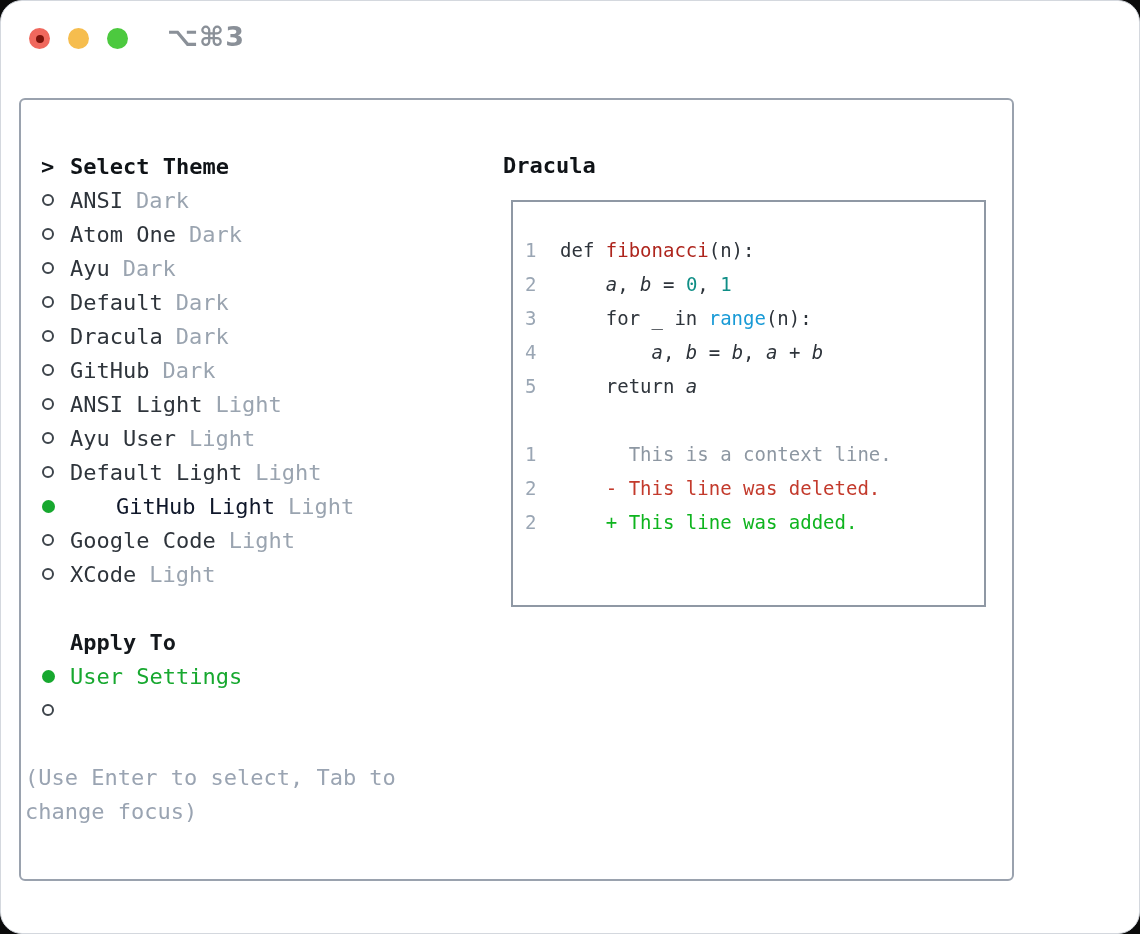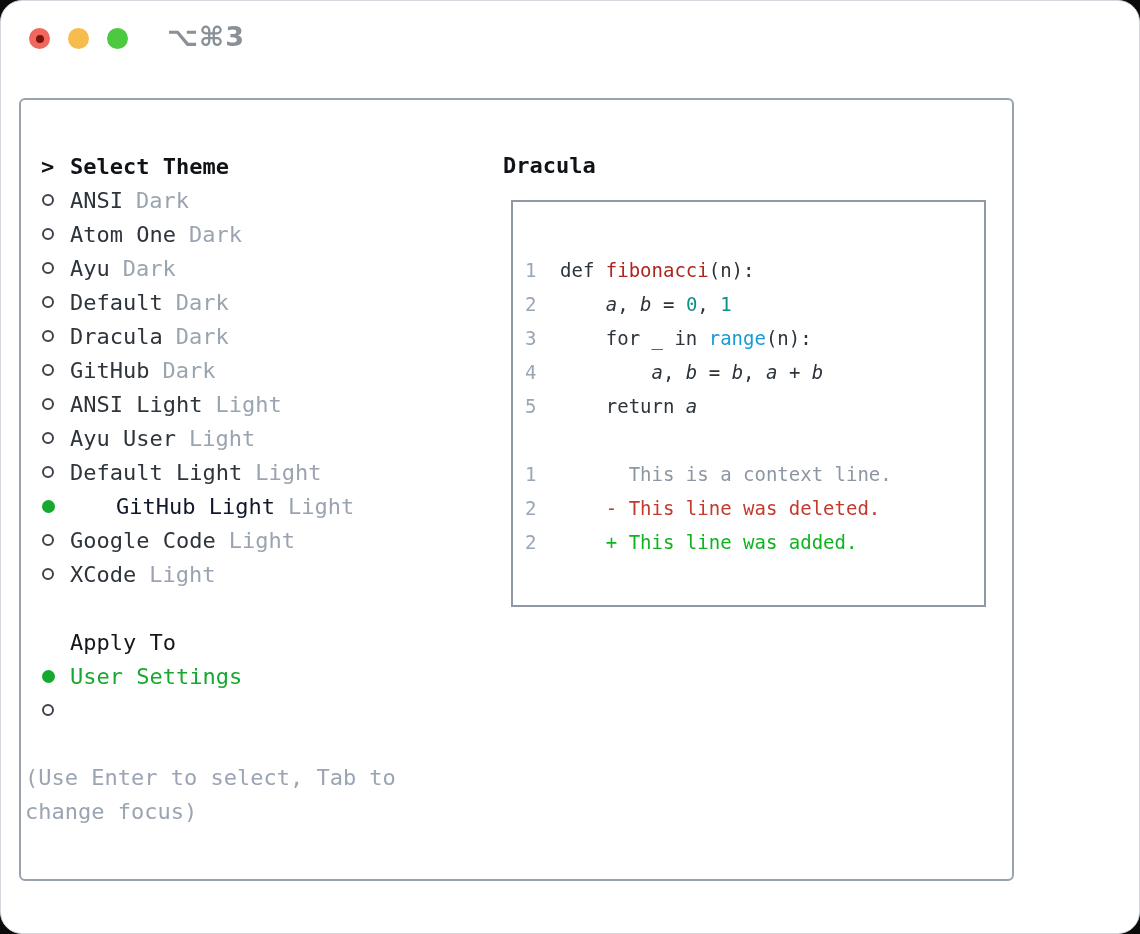--- a/index.html
+++ b/index.html
@@ -16,28 +16,28 @@
   .left-col{position:absolute;left:0;top:49px;width:470px;font-size:22px;color:#2e343b;}
   .row{height:34px;display:flex;align-items:center;padding-left:20px;}
   .mark{width:29px;flex:0 0 29px;display:flex;align-items:center;}
   .dot{width:12px;height:12px;border-radius:50%;border:2px solid #3d444b;box-sizing:border-box;margin-left:1px;}
   .dot.on{border:none;background:#17a82f;width:13px;height:13px;}
   .cursor-ch{font-weight:bold;color:#0f1317;}
   .list-title{font-weight:bold;color:#0f1317;}
   .t-name{color:#2e343b;}
   .t-tag{color:#9aa4b0;margin-left:13px;}
   .theme-row.sel .t-name{color:#0f172a;margin-left:46px;}
-  .apply-title{color:#14181c;font-weight:400;}
+  .apply-title{color:#14181c;font-weight:700;}
   .apply-row.sel .t-name{color:#17a82f;}
   .spacer{height:34px;}
   .help{padding-left:4px;width:430px;line-height:34px;color:#9aa4b2;font-size:22px;}
   
   .preview-title{position:absolute;left:482px;top:49px;height:34px;line-height:34px;font-size:22px;font-weight:bold;color:#0f1317;}
   .preview-box{position:absolute;left:490px;top:100px;width:475px;height:407px;border:2px solid #8f98a4;box-sizing:border-box;background:#fff;overflow:hidden;}
-  .code{padding:51px 0 0 12px;font-size:19px;line-height:34px;}
+  .code{padding:31px 0 0 12px;font-size:19px;line-height:34px;}
   .cline{white-space:pre;height:34px;}
   .ln{display:inline-block;width:35px;color:#9aa6b4;}
   .tk-plain{color:#2e343b;}
   .tk-func{color:#ae251d;}
   .tk-var{color:#2e343b;font-style:italic;}
   .tk-num{color:#0f8e86;}
   .tk-builtin{color:#189ad6;}
   .tk-ctx{color:#8d97a2;}
   .tk-del{color:#c33a2c;}
   .tk-add{color:#0eb41e;}

